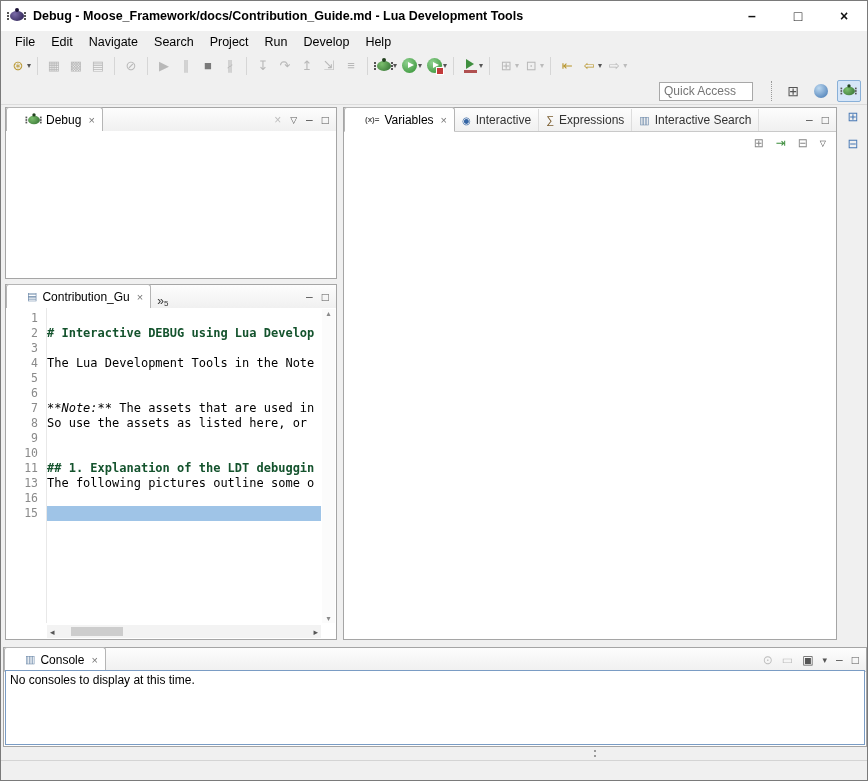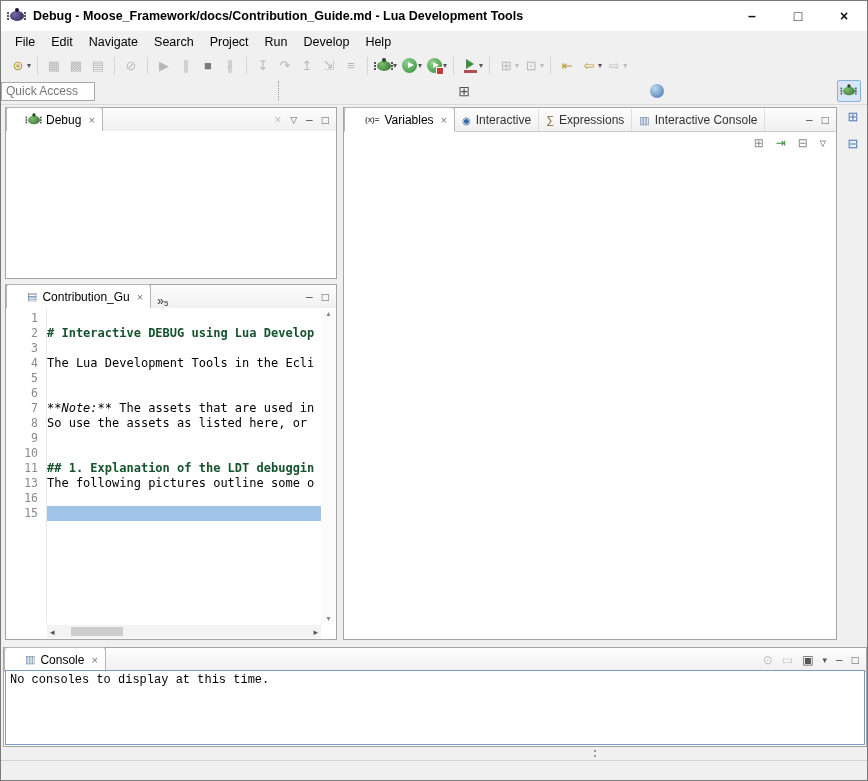--- a/index.html
+++ b/index.html
@@ -50,21 +50,21 @@
           border-left:6px solid #fff;border-top:3.5px solid transparent;border-bottom:3.5px solid transparent;}
   .covico::before{content:"";position:absolute;right:-2px;bottom:-2px;width:6px;height:6px;
           background:#c23a3a;border:1px solid #fff;}
   .extico{position:relative;width:15px;height:15px;flex:none;}
   .extico::before{content:"";position:absolute;left:3px;top:1px;width:0;height:0;
           border-left:8px solid #3f8f3f;border-top:5px solid transparent;border-bottom:5px solid transparent;}
   .extico::after{content:"";position:absolute;left:1px;bottom:0;width:13px;height:3px;background:#b05050;}
 
   
   .toolbar2{position:absolute;left:0;top:77px;right:0;height:26px;display:flex;
-            align-items:center;justify-content:space-between;padding-right:4px;
+            align-items:center;justify-content:flex-end;padding-right:4px;
             border-bottom:1px solid #dcdcdc;}
   .qa-input{width:84px;height:15px;border:1px solid #a8a8a8;background:#fff;color:#555;
             font-size:12px;padding:1px 4px;font-family:"Liberation Sans",sans-serif;margin-right:12px;}
   .persp-sep{width:1px;height:20px;border-left:1px dotted #9a9a9a;margin:0 6px;}
   .perspbtn{width:24px;height:22px;display:flex;align-items:center;justify-content:center;margin:0 2px;}
   .perspbtn.active{background:#d6e6f8;border:1px solid #89b0d8;border-radius:2px;box-sizing:border-box;}
   .openpersp{font-size:14px;color:#555;}
   .ball{width:14px;height:14px;border-radius:50%;
         background:radial-gradient(circle at 35% 30%,#bcd8f0,#3f74b0);}
 
@@ -115,21 +115,21 @@
            color:#8a8a8a;font-size:8px;background:#fbfbfb;}
   .hscroll{position:absolute;left:41px;right:15px;bottom:1px;height:13px;background:#f3f3f3;
            display:flex;align-items:center;justify-content:space-between;
            color:#555;font-size:9px;padding:0 3px;}
   .hthumb{position:absolute;left:24px;top:2px;width:52px;height:9px;background:#cdcdcd;}
   .chevron5{display:flex;align-items:flex-start;padding:2px 6px 0 6px;font-size:12px;color:#333;}
   .chevron5 sub{font-size:8px;margin-top:5px;}
 
   
   .cbody{position:absolute;left:1px;right:1px;top:22px;bottom:1px;background:#fff;
-         border:1px solid #7a9cc4;box-sizing:border-box;font-family:Liberation Mono, monospace;}
+         border:1px solid #7a9cc4;box-sizing:border-box;}
   .cmsg{padding:2px 4px;font-size:12px;color:#000;}
 
   
   .sidestrip{position:absolute;right:1px;top:108px;width:26px;display:flex;
              flex-direction:column;gap:12px;align-items:center;}
   .sideico{font-size:13px;color:#4a7ab5;}
   .statusbar{position:absolute;left:0;right:0;bottom:0;height:19px;background:#f0f0f0;
              border-top:1px solid #d4d4d4;}
   .sash{position:absolute;left:592px;top:749px;width:4px;height:14px;}
   .sash::before{content:"";position:absolute;left:1px;top:0;width:2px;height:2px;background:#9a9a9a;
@@ -253,21 +253,21 @@
       <div class="vtab">
         <span class="bpico">◉</span>
         <span>Interactive</span>
       </div>
       <div class="vtab">
         <span class="expico">∑</span>
         <span>Expressions</span>
       </div>
       <div class="vtab">
         <span class="tabico">▥</span>
-        <span>Interactive Console</span>
+        <span>Interactive Search</span>
       </div>
       <div class="hicons">
         <span class="hico">–</span>
         <span class="hico">□</span>
       </div>
     </div>
     <div class="vtools">
       <span class="vtool">⊞</span>
       <span class="vtool green">⇥</span>
       <span class="vtool">⊟</span>
@@ -302,21 +302,21 @@
         <div class="eline h">
             <span class="lnum">2</span>
             <span class="lcode"># Interactive DEBUG using Lua Develop</span>
           </div>
         <div class="eline">
             <span class="lnum">3</span>
             <span class="lcode"></span>
           </div>
         <div class="eline">
             <span class="lnum">4</span>
-            <span class="lcode">The Lua Development Tools in the Ecli</span>
+            <span class="lcode">The Lua Development Tools in the Note</span>
           </div>
         <div class="eline">
             <span class="lnum">5</span>
           </div>
         <div class="eline">
             <span class="lnum">6</span>
             <span class="lcode"></span>
           </div>
         <div class="eline">
             <span class="lnum">7</span>

